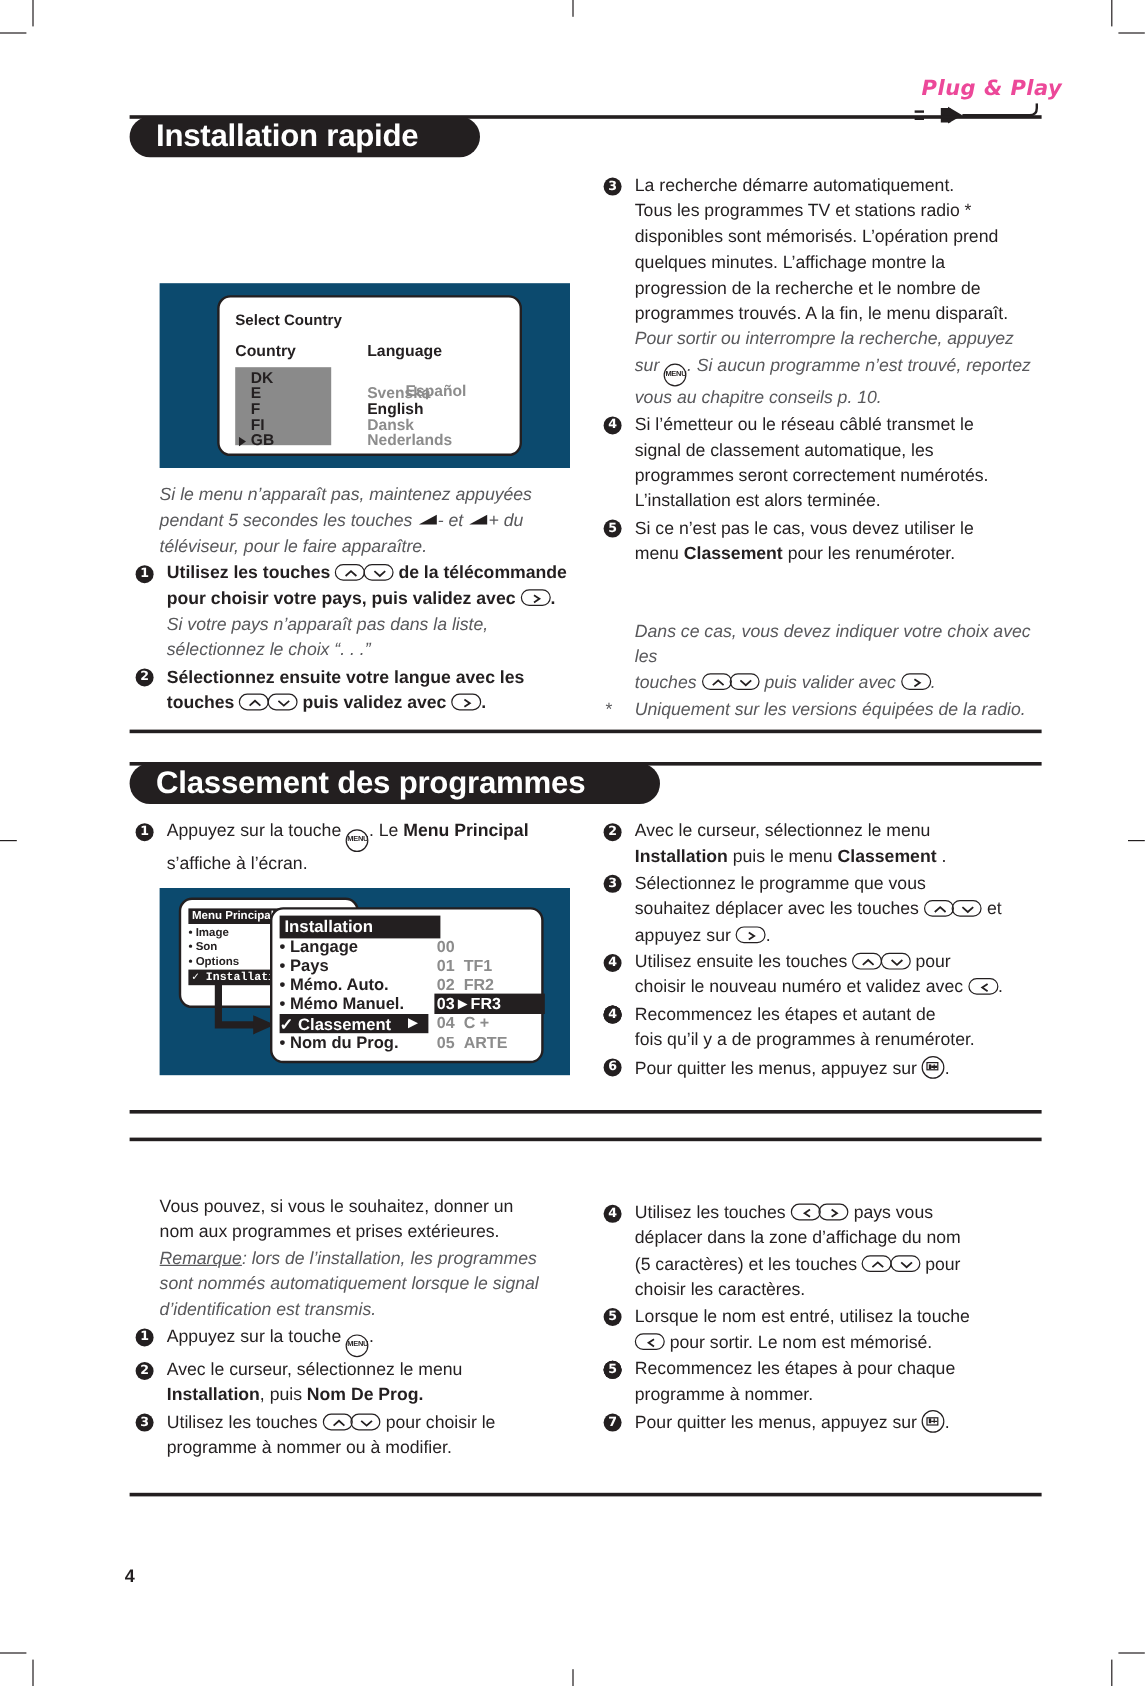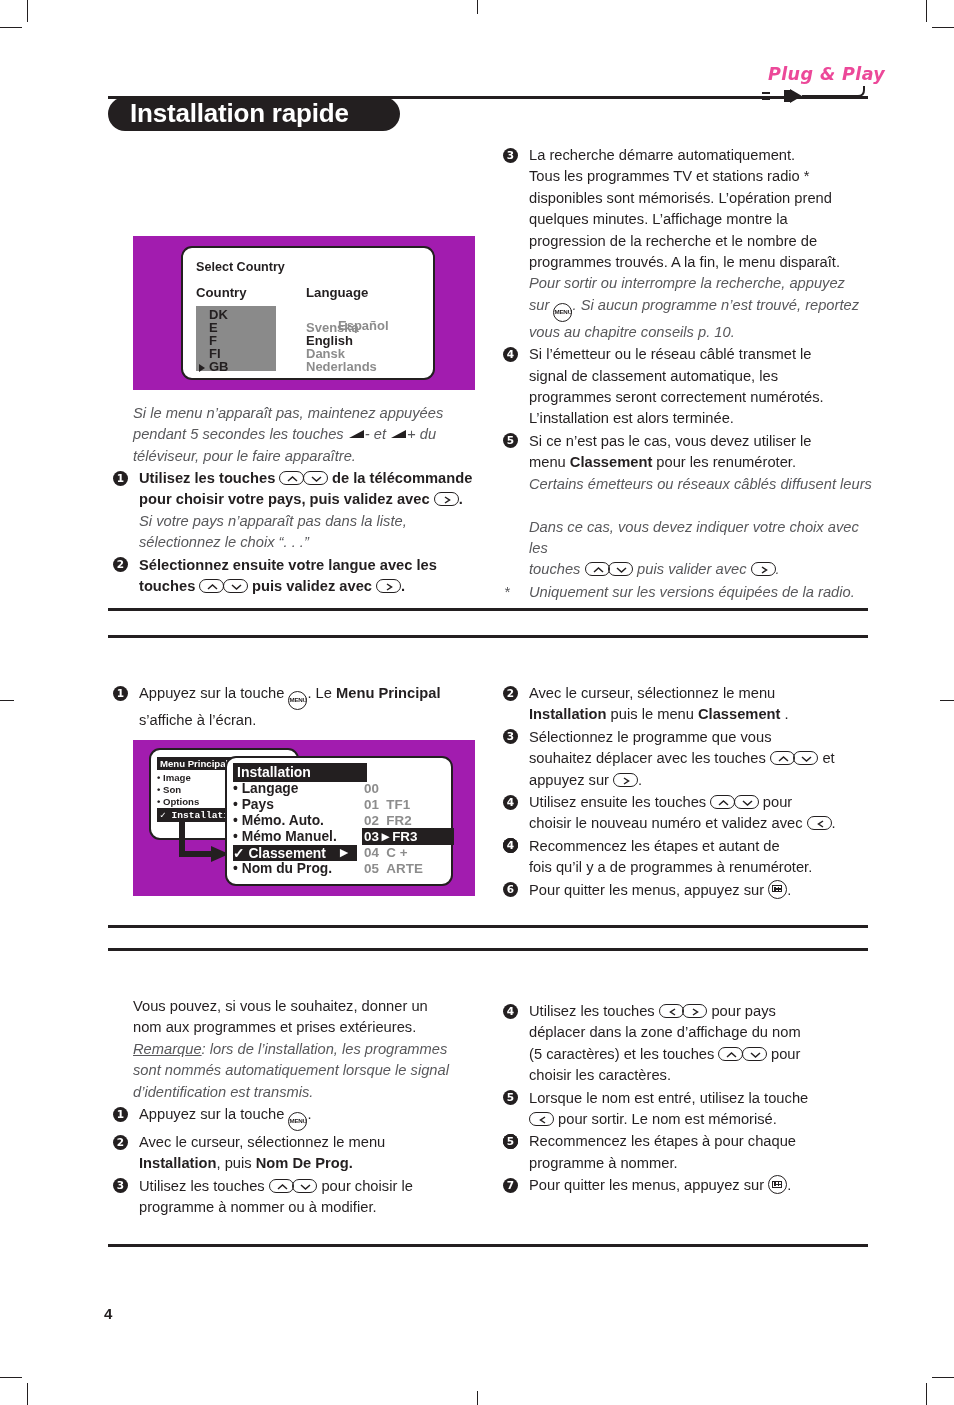--- a/index.html
+++ b/index.html
@@ -163,21 +163,21 @@
   .volkey {
     display: inline-block;
     width: 17px; height: 11px;
     vertical-align: -1px;
     position: relative;
   }
 
   
   .fig {
     position: absolute;
-    background: #a21caf;
+    background: #0c4a6e;
   }
   .tvbox {
     position: absolute;
     background: #ffffff;
     border: 2.2px solid #231f20;
     border-radius: 11px;
     box-sizing: border-box;
   }
 
   .osd-title {
@@ -399,40 +399,43 @@
       <span class="bullet">4</span>
       <span>Si l’émetteur ou le réseau câblé transmet le</span><br>
       <span>signal de classement automatique, les</span><br>
       <span>programmes seront correctement numérotés.</span><br>
       <span>L’installation est alors terminée.</span>
     </div>
     <div class="nrow" style="margin-top:1px;">
       <span class="bullet">5</span>
       <span>Si ce n’est pas le cas, vous devez utiliser le</span><br>
       <span>menu </span><span class="bold">Classement</span><span> pour les renuméroter.</span><br>
-      <span class="ital">Certains émetteurs ou réseaux câblés diffusent leurs</span><br>
+      <br>
       <br>
       <span class="ital">Dans ce cas, vous devez indiquer votre choix avec les</span><br>
       <span class="ital">touches </span><span class="keypair"><span class="key"><svg width="25" height="14">
               <polyline points="8,9 12.5,5 17,9" stroke="#231f20" stroke-width="1.5" fill="none"></polyline>
             </svg></span><span class="key"><svg width="25" height="14">
               <polyline points="8,5 12.5,9 17,5" stroke="#231f20" stroke-width="1.5" fill="none"></polyline>
             </svg></span></span><span class="ital"> puis valider avec </span><span class="key"><svg width="25" height="14">
             <polyline points="10,4 14.5,7 10,10" stroke="#231f20" stroke-width="1.5" fill="none"></polyline>
           </svg></span><span class="ital">.</span>
     </div>
     <div class="nrow" style="margin-top:1px;">
       <span style="position:absolute;left:1px;top:0;" class="ital">*</span>
       <span class="ital">Uniquement sur les versions équipées de la radio.</span>
     </div>
   </div>
 
   <div class="divider" style="left:108px; top:608px; width:760px;"></div>
 
   <div class="sec-rule" style="left:108px; top:635px; width:760px;"></div>
+  <div class="sec-head" style="left:108px; top:636px; width:442px;">
+    <span>Classement des programmes</span>
+  </div>
 
   <div class="nlist" style="left:113px; top:683px; width:372px;">
     <div class="nrow">
       <span class="bullet">1</span>
       <span>Appuyez sur la touche </span><span class="menukey">MENU</span><span>. Le </span><span class="bold">Menu Principal</span><br>
       <span>s’affiche à l’écran.</span>
     </div>
   </div>
 
   <div class="fig" style="left:133px; top:740px; width:342px; height:156px;">
@@ -541,21 +544,21 @@
     </div>
   </div>
 
   <div class="nlist" style="left:503px; top:1001px; width:370px;">
     <div class="nrow">
       <span class="bullet">4</span>
       <span>Utilisez les touches </span><span class="keypair"><span class="key"><svg width="25" height="14">
               <polyline points="15,4 10.5,7 15,10" stroke="#231f20" stroke-width="1.5" fill="none"></polyline>
             </svg></span><span class="key"><svg width="25" height="14">
               <polyline points="10,4 14.5,7 10,10" stroke="#231f20" stroke-width="1.5" fill="none"></polyline>
-            </svg></span></span><span> pour pays</span><br>
+            </svg></span></span><span> pays vous</span><br>
       <span>déplacer dans la zone d’affichage du nom</span><br>
       <span>(5 caractères) et les touches </span><span class="keypair"><span class="key"><svg width="25" height="14">
               <polyline points="8,9 12.5,5 17,9" stroke="#231f20" stroke-width="1.5" fill="none"></polyline>
             </svg></span><span class="key"><svg width="25" height="14">
               <polyline points="8,5 12.5,9 17,5" stroke="#231f20" stroke-width="1.5" fill="none"></polyline>
             </svg></span></span><span> pour</span><br>
       <span>choisir les caractères.</span>
     </div>
     <div class="nrow" style="margin-top:1px;">
       <span class="bullet">5</span>

